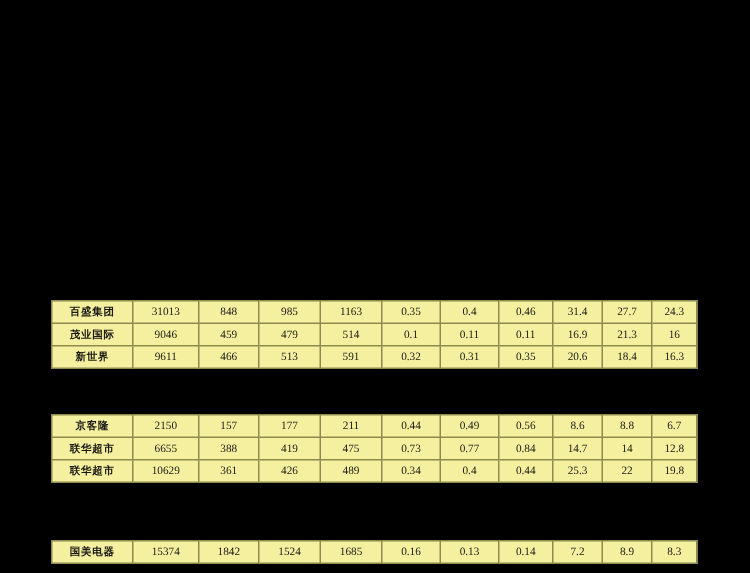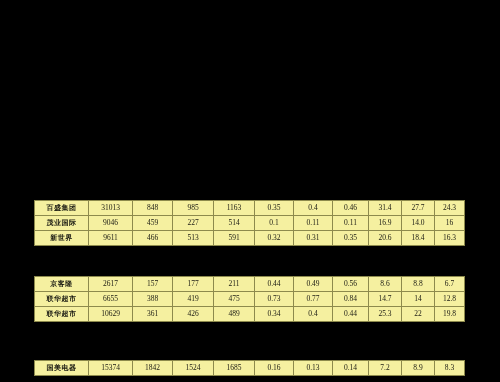--- a/index.html
+++ b/index.html
@@ -102,27 +102,27 @@
           <td>0.4</td>
           <td>0.46</td>
           <td>31.4</td>
           <td>27.7</td>
           <td>24.3</td>
         </tr>
         <tr>
           <td class="name-cell">茂业国际</td>
           <td>9046</td>
           <td>459</td>
-          <td>227</td>
+          <td>479</td>
           <td>514</td>
           <td>0.1</td>
           <td>0.11</td>
           <td>0.11</td>
           <td>16.9</td>
-          <td>14.0</td>
+          <td>21.3</td>
           <td>16</td>
         </tr>
         <tr>
           <td class="name-cell">新世界</td>
           <td>9611</td>
           <td>466</td>
           <td>513</td>
           <td>591</td>
           <td>0.32</td>
           <td>0.31</td>
@@ -144,21 +144,21 @@
         <col class="c-d4">
         <col class="c-d5">
         <col class="c-d6">
       <col class="c-d7">
         <col class="c-d8">
         <col class="c-d9">
     </colgroup>
     <tbody>
         <tr>
           <td class="name-cell">京客隆</td>
-          <td>2617</td>
+          <td>2150</td>
           <td>157</td>
           <td>177</td>
           <td>211</td>
           <td>0.44</td>
           <td>0.49</td>
           <td>0.56</td>
           <td>8.6</td>
           <td>8.8</td>
           <td>6.7</td>
         </tr>

